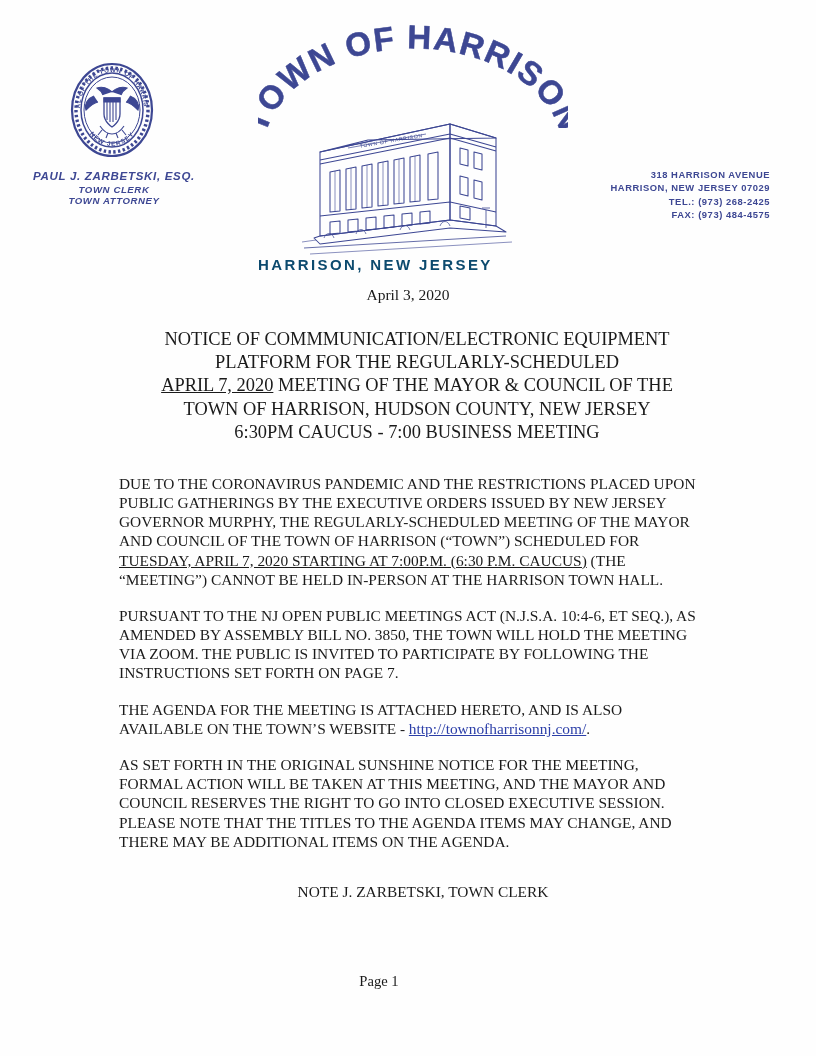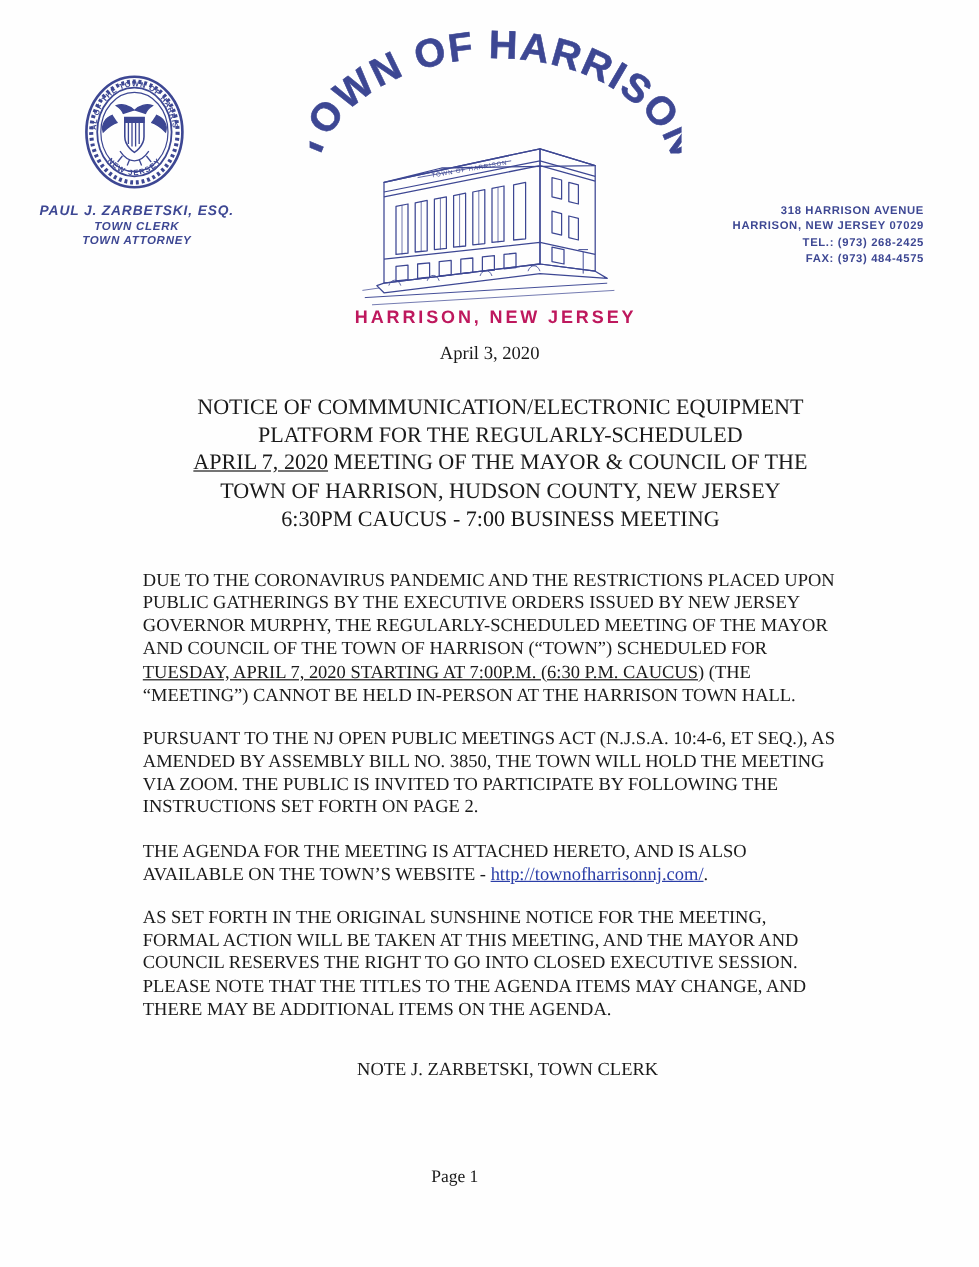--- a/index.html
+++ b/index.html
@@ -73,22 +73,22 @@
     width: 310px;
     height: 252px;
   }
   .arc-title { position:absolute; left:0; top:0; }
   .building { position:absolute; left:42px; top:84px; }
   .city-caption {
     position: absolute;
     left: 0;
     top: 238px;
     width: 310px;
-    text-align: center;
-    color: #be185d;
+    text-align: left;
+    color: #0c4a6e;
     font-family: "Liberation Sans", sans-serif;
     font-size: 15px;
     font-weight: 700;
     letter-spacing: 2.4px;
   }
 
   
   .address-block {
     position: absolute;
     right: 46px;
@@ -288,21 +288,21 @@
       <span class="ul">APRIL 7, 2020</span><span> MEETING OF THE MAYOR &amp; COUNCIL OF THE</span>
     </div>
     <div>TOWN OF HARRISON, HUDSON COUNTY, NEW JERSEY</div>
     <div>6:30PM CAUCUS - 7:00 BUSINESS MEETING</div>
   </div>
 
   <div class="body-wrap">
 
     <p class="para"><span>DUE TO THE CORONAVIRUS PANDEMIC AND THE RESTRICTIONS PLACED UPON PUBLIC GATHERINGS BY THE EXECUTIVE ORDERS ISSUED BY NEW JERSEY GOVERNOR MURPHY, THE REGULARLY-SCHEDULED MEETING OF THE MAYOR AND COUNCIL OF THE TOWN OF HARRISON (“TOWN”) SCHEDULED FOR </span><span class="ul">TUESDAY, APRIL 7, 2020 STARTING AT 7:00P.M. (6:30 P.M. CAUCUS)</span><span> (THE “MEETING”) CANNOT BE HELD IN-PERSON AT THE HARRISON TOWN HALL.</span></p>
 
-    <p class="para">PURSUANT TO THE NJ OPEN PUBLIC MEETINGS ACT (N.J.S.A. 10:4-6, ET SEQ.), AS AMENDED BY ASSEMBLY BILL NO. 3850, THE TOWN WILL HOLD THE MEETING VIA ZOOM.  THE PUBLIC IS INVITED TO PARTICIPATE BY FOLLOWING THE INSTRUCTIONS SET FORTH ON PAGE 2.</p>
+    <p class="para">PURSUANT TO THE NJ OPEN PUBLIC MEETINGS ACT (N.J.S.A. 10:4-6, ET SEQ.), AS AMENDED BY ASSEMBLY BILL NO. 3850, THE TOWN WILL HOLD THE MEETING VIA ZOOM.  THE PUBLIC IS INVITED TO PARTICIPATE BY FOLLOWING THE INSTRUCTIONS SET FORTH ON PAGE 7.</p>
 
     <p class="para"><span>THE AGENDA FOR THE MEETING IS ATTACHED HERETO, AND IS ALSO AVAILABLE ON THE TOWN’S WEBSITE - </span><a class="link" href="#">http://townofharrisonnj.com/</a><span>.</span></p>
 
     <p class="para">AS SET FORTH IN THE ORIGINAL SUNSHINE NOTICE FOR THE MEETING, FORMAL ACTION WILL BE TAKEN AT THIS MEETING, AND THE MAYOR AND COUNCIL RESERVES THE RIGHT TO GO INTO CLOSED EXECUTIVE SESSION.  PLEASE NOTE THAT THE TITLES TO THE AGENDA ITEMS MAY CHANGE, AND THERE MAY BE ADDITIONAL ITEMS ON THE AGENDA.</p>
 
     <div class="signature">NOTE J. ZARBETSKI, TOWN CLERK</div>
   </div>
 
   <div class="page-footer">Page 1</div>
 

